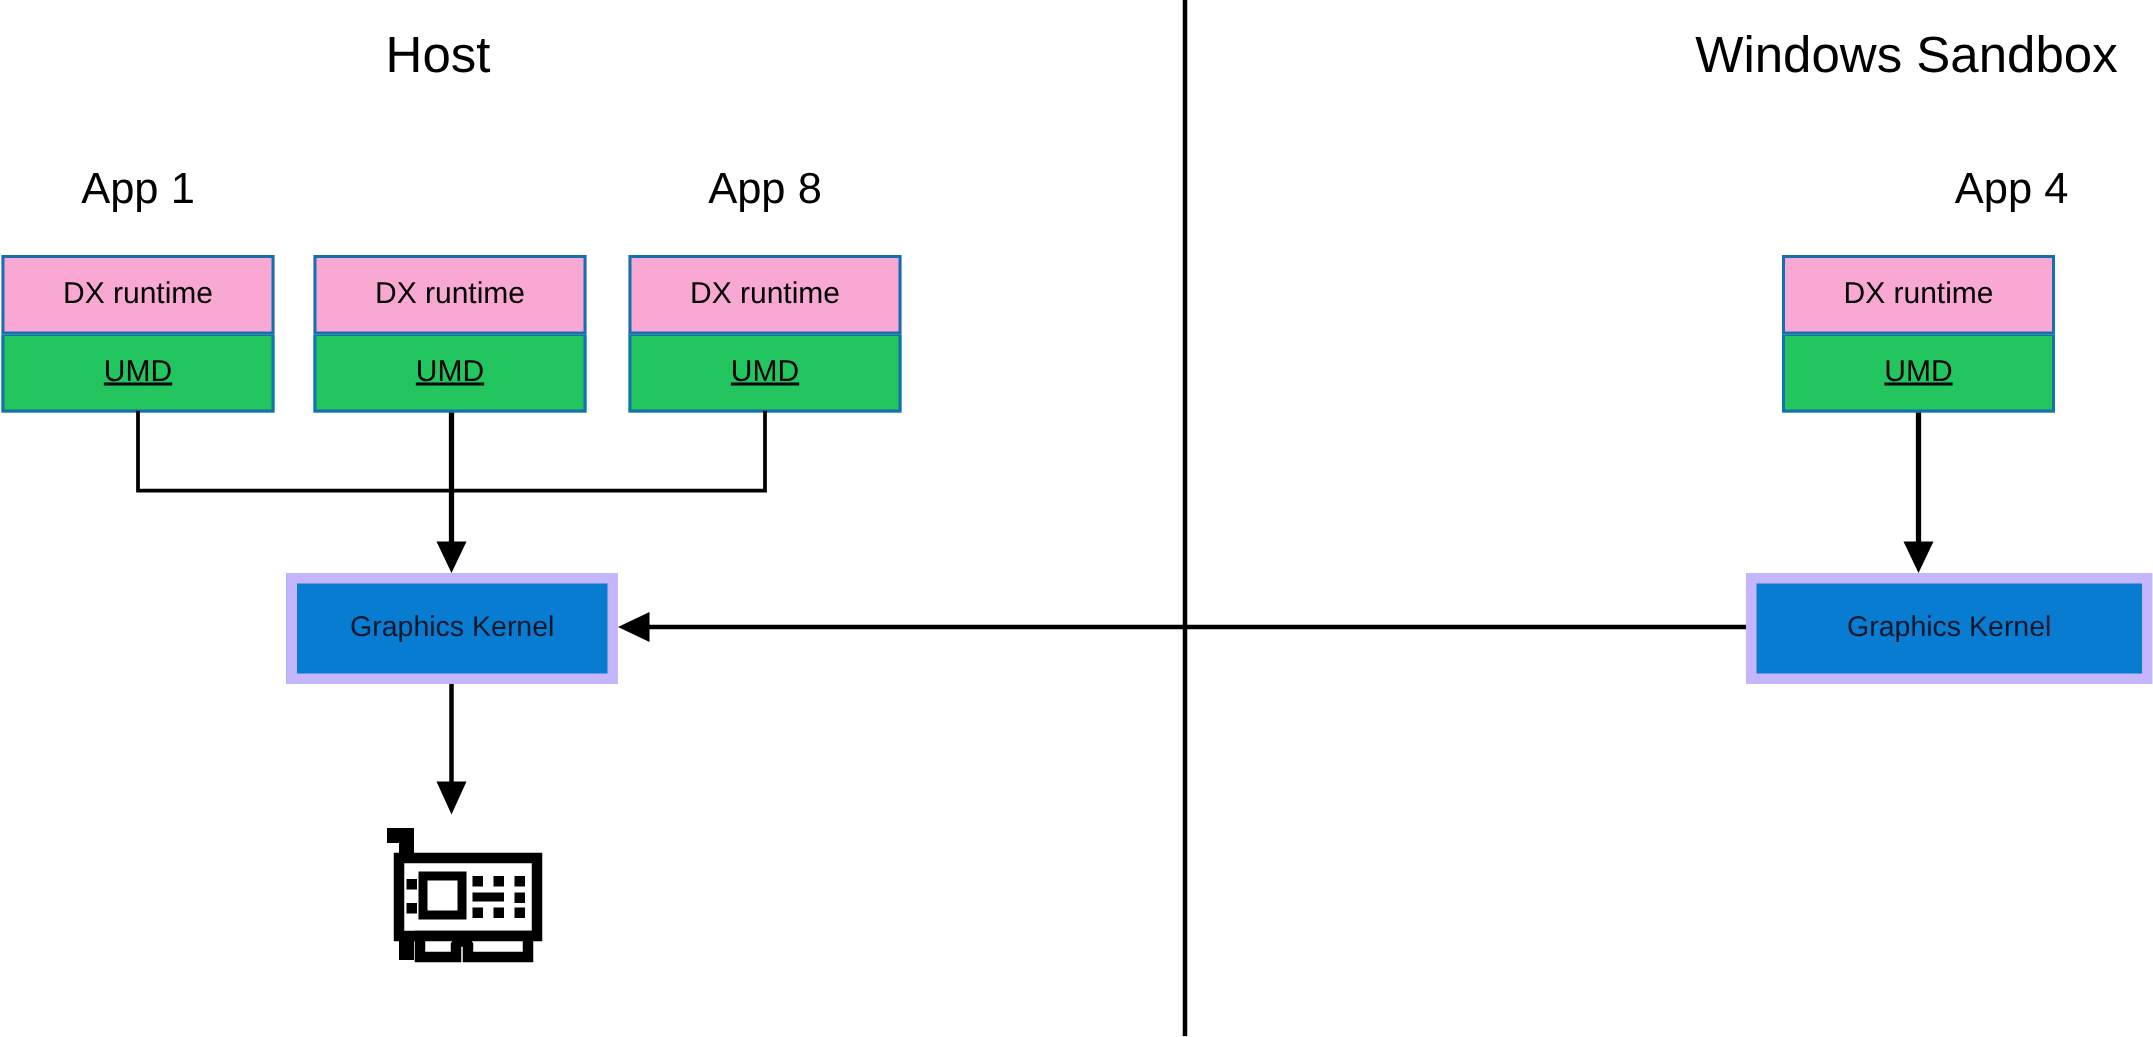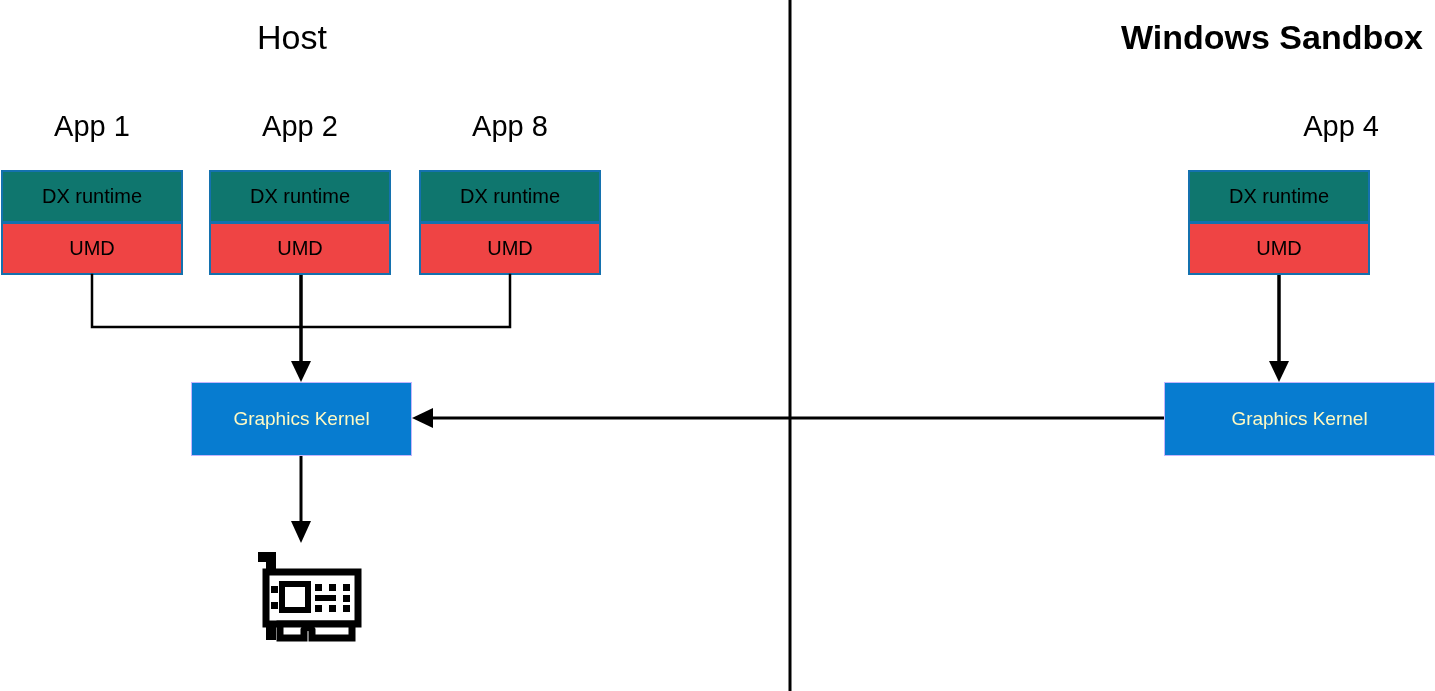--- a/index.html
+++ b/index.html
@@ -49,54 +49,54 @@
     box-sizing: border-box;
     border: 2px solid #1471AE;
     display: flex;
     align-items: center;
     justify-content: center;
     font-size: 20px;
     color: #000000;
     white-space: nowrap;
   }
   .band.dx {
-    background: #0f766e;
+    background: #f9a8d4;
   }
   .band.umd {
-    background: #ef4444;
+    background: #22c55e;
     border-top-width: 1px;
+    text-decoration: underline;
   }
   .kernel-box {
     position: absolute;
     box-sizing: border-box;
     background: #077CD0;
-    border: 1px solid #c4b5fd;
+    border: 7px solid #c4b5fd;
     display: flex;
     align-items: center;
     justify-content: center;
     font-size: 19px;
-    color: #fef9c3;
+    color: #0f172a;
     white-space: nowrap;
   }
   .gpu-icon {
     position: absolute;
   }
 </style>
 </head>
 <body>
 
 <div id="stage">
 
   <div class="zone-title" style="left:142px; top:20px; width:300px;">Host</div>
 
-  <div class="zone-title" style="left:1121px; top:20px; width:300px;font-weight:bold;">Windows Sandbox</div>
+  <div class="zone-title" style="left:1121px; top:20px; width:300px;">Windows Sandbox</div>
 
   <div class="app-title" style="left:-8px; top:112px; width:200px;">App 1</div>
 
-  <div class="app-title" style="left:200px; top:112px; width:200px;">App 2</div>
 
   <div class="app-title" style="left:410px; top:112px; width:200px;">App 8</div>
 
   <div class="app-title" style="left:1179px; top:112px; width:200px;text-align:right;">App 4</div>
 
   <div class="app-stack" style="left:1px; top:170px; width:182px; height:105px;">
     <div class="band dx" style="height:53px;">DX runtime</div>
     <div class="band umd" style="height:52px;">UMD</div>
   </div>
 

